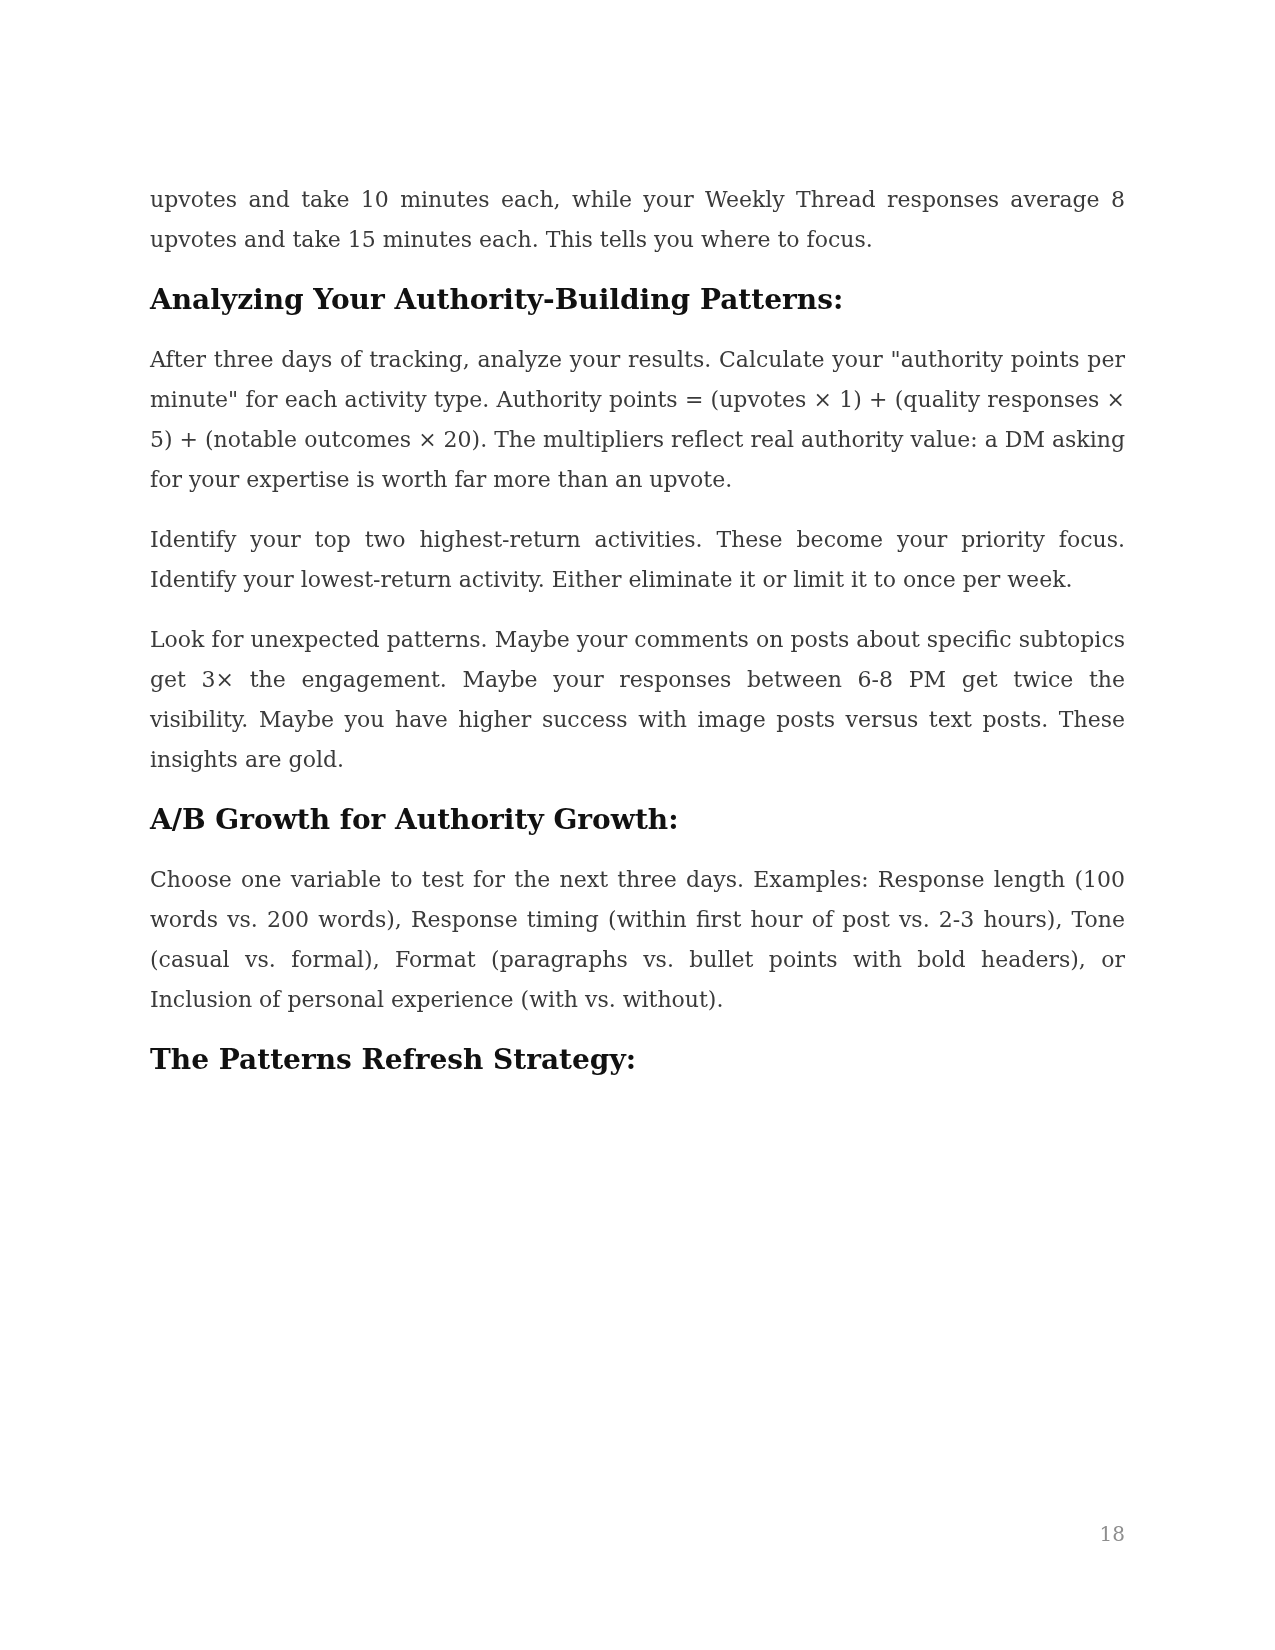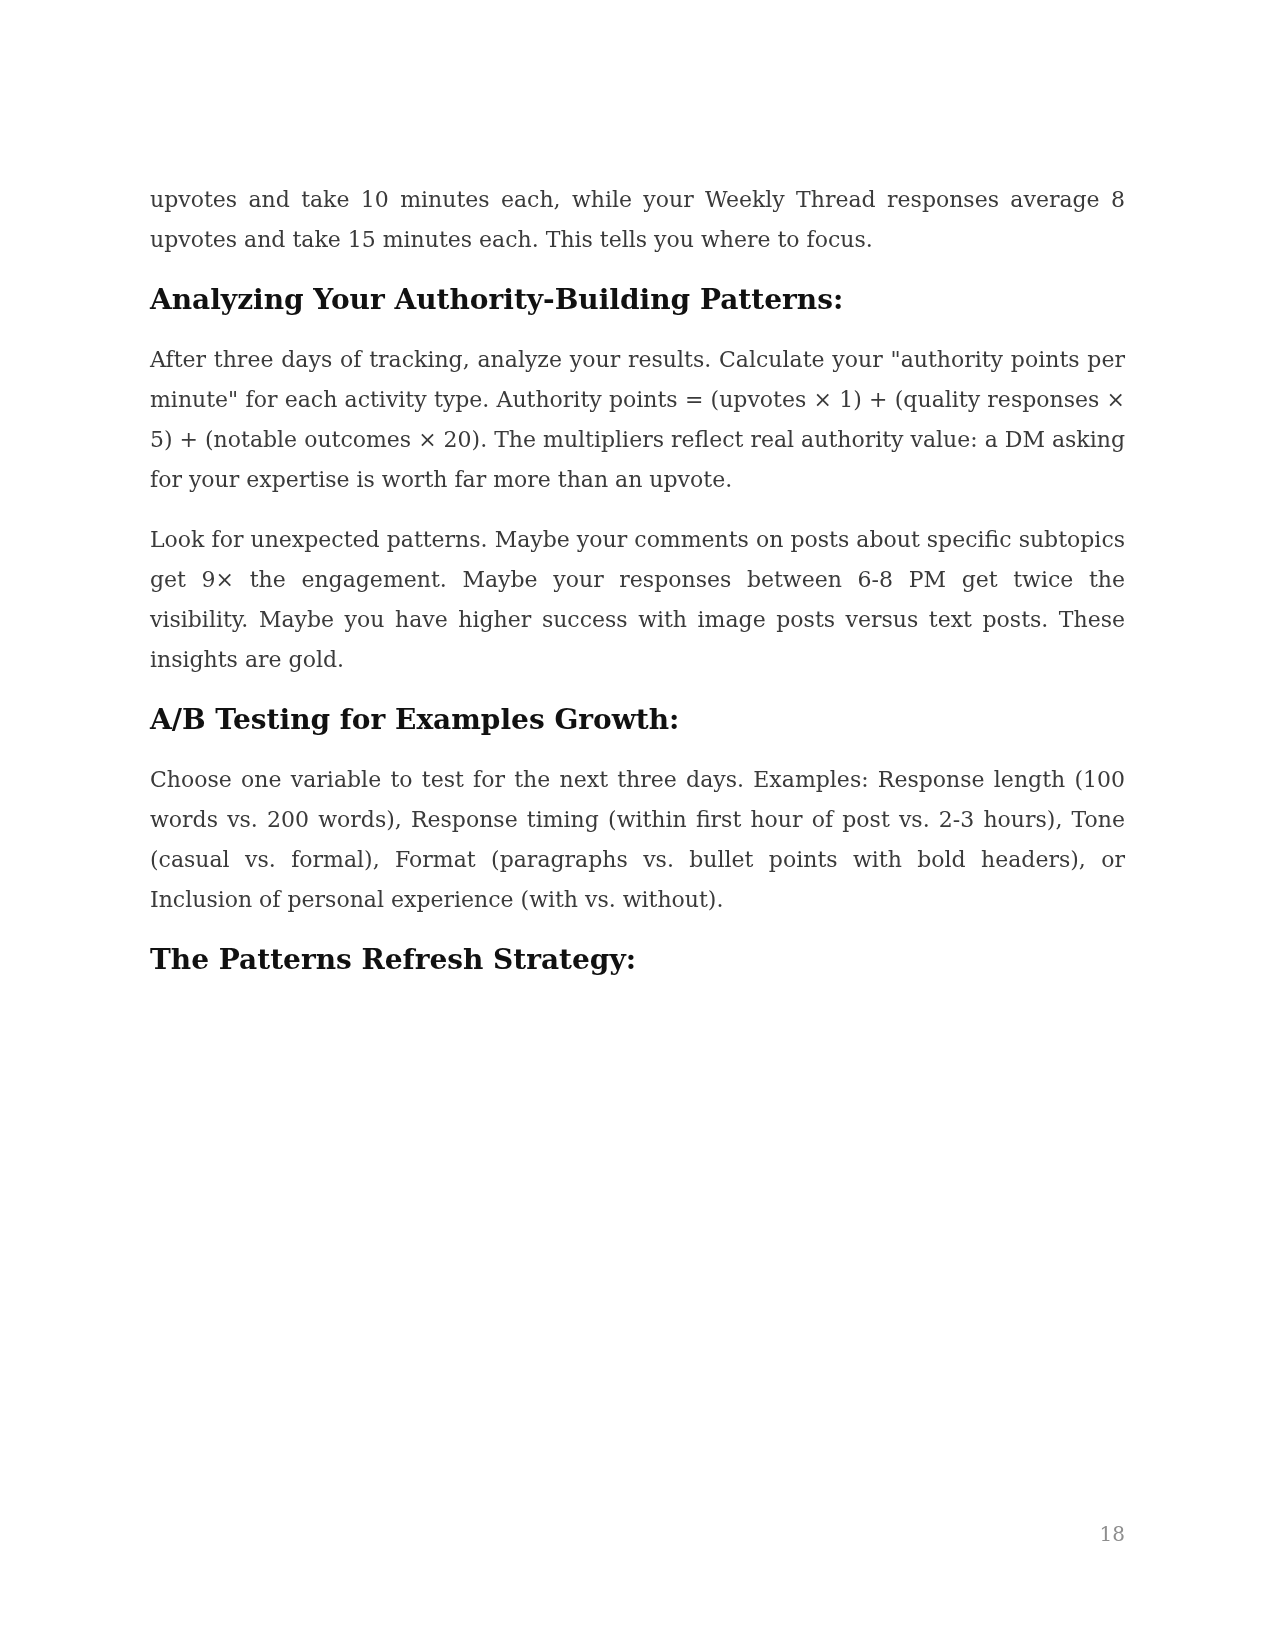--- a/index.html
+++ b/index.html
@@ -47,24 +47,25 @@
 <body>
 
 <div class="page">
 
   <p class="body-text">upvotes and take 10 minutes each, while your Weekly Thread responses average 8 upvotes and take 15 minutes each. This tells you where to focus.</p>
 
   <h2 class="section-heading">Analyzing Your Authority-Building Patterns:</h2>
 
   <p class="body-text">After three days of tracking, analyze your results. Calculate your "authority points per minute" for each activity type. Authority points = (upvotes × 1) + (quality responses × 5) + (notable outcomes × 20). The multipliers reflect real authority value: a DM asking for your expertise is worth far more than an upvote.</p>
 
+  <p class="body-text">Identify your top two highest-return activities. These become your priority focus. Identify your lowest-return activity. Either eliminate it or limit it to once per week.</p>
 
-  <p class="body-text">Look for unexpected patterns. Maybe your comments on posts about specific subtopics get 9× the engagement. Maybe your responses between 6-8 PM get twice the visibility. Maybe you have higher success with image posts versus text posts. These insights are gold.</p>
+  <p class="body-text">Look for unexpected patterns. Maybe your comments on posts about specific subtopics get 3× the engagement. Maybe your responses between 6-8 PM get twice the visibility. Maybe you have higher success with image posts versus text posts. These insights are gold.</p>
 
-  <h2 class="section-heading">A/B Testing for Examples Growth:</h2>
+  <h2 class="section-heading">A/B Growth for Authority Growth:</h2>
 
   <p class="body-text">Choose one variable to test for the next three days. Examples: Response length (100 words vs. 200 words), Response timing (within first hour of post vs. 2-3 hours), Tone (casual vs. formal), Format (paragraphs vs. bullet points with bold headers), or Inclusion of personal experience (with vs. without).</p>
 
 
   <h2 class="section-heading">The Patterns Refresh Strategy:</h2>
 
 
   <div class="page-number">18</div>
 
 </div>

